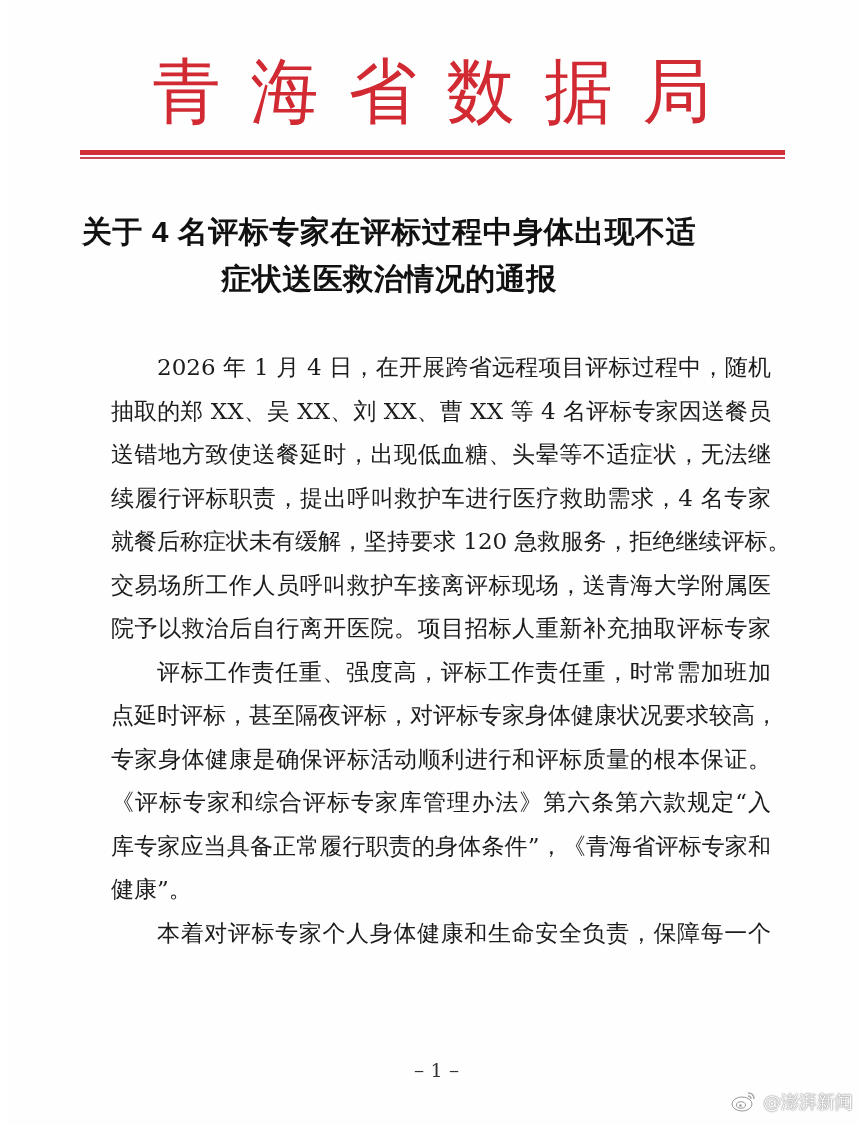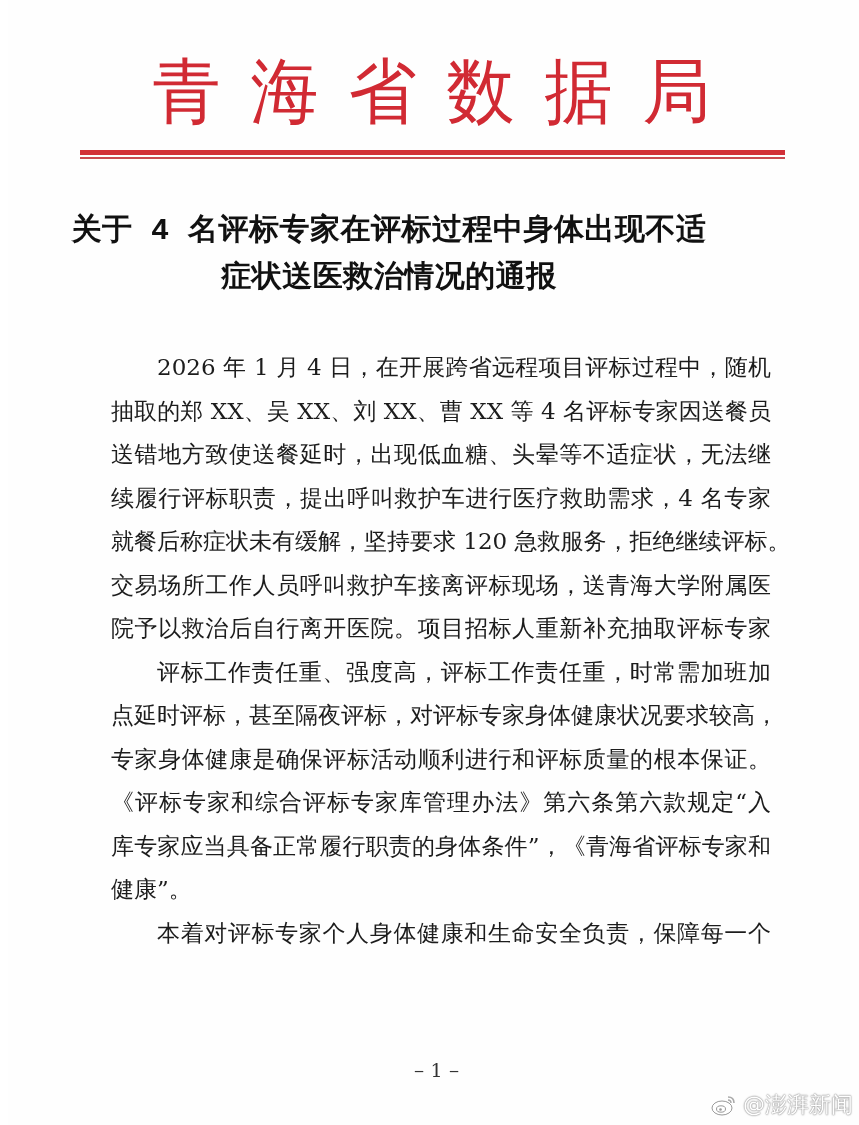--- a/index.html
+++ b/index.html
@@ -55,21 +55,21 @@
     top: 157px;
     height: 2px;
     background: #c94a52;
   }
   .title {
     position: absolute;
     left: 0;
     top: 208px;
     width: 762px;
     text-align: center;
-    font-family: Liberation Mono, monospace;
+    font-family: Liberation Sans, sans-serif;
     font-weight: bold;
     font-size: 30px;
     line-height: 47px;
     color: #111;
     letter-spacing: 0.5px;
   }
   .title .t-line { display: block; }
   .body-text {
     position: absolute;
     left: 103px;
@@ -102,24 +102,24 @@
     font-family: "DejaVu Serif", "Liberation Serif", serif;
     font-size: 19px;
     color: #333;
     letter-spacing: 2px;
   }
   .watermark {
     position: absolute;
     right: 14px;
     top: 1090px;
     display: flex;
-    align-items: center;
+    align-items: flex-start;
     gap: 6px;
     font-family: "DejaVu Sans", "Liberation Sans", sans-serif;
-    font-size: 22px;
+    font-size: 18px;
     color: #ffffff;
     text-shadow: 0 0 2px #888, 0 0 1px #777;
   }
   .watermark .weibo-icon {
     width: 26px; height: 22px;
     display: inline-block;
   }
 </style>
 </head>
 <body>

